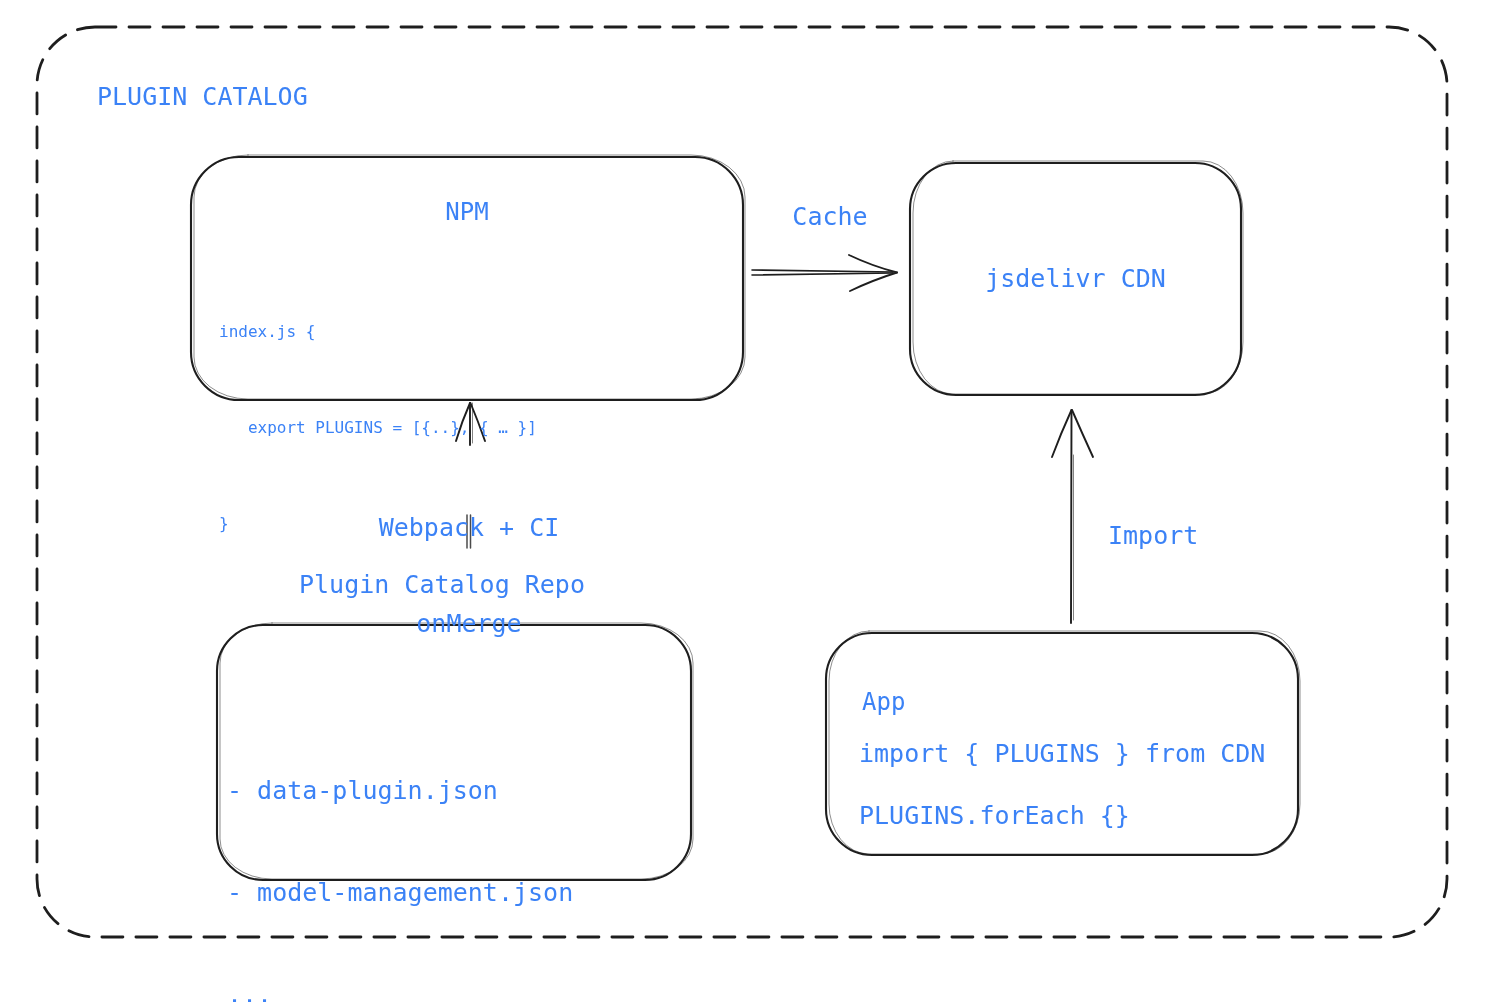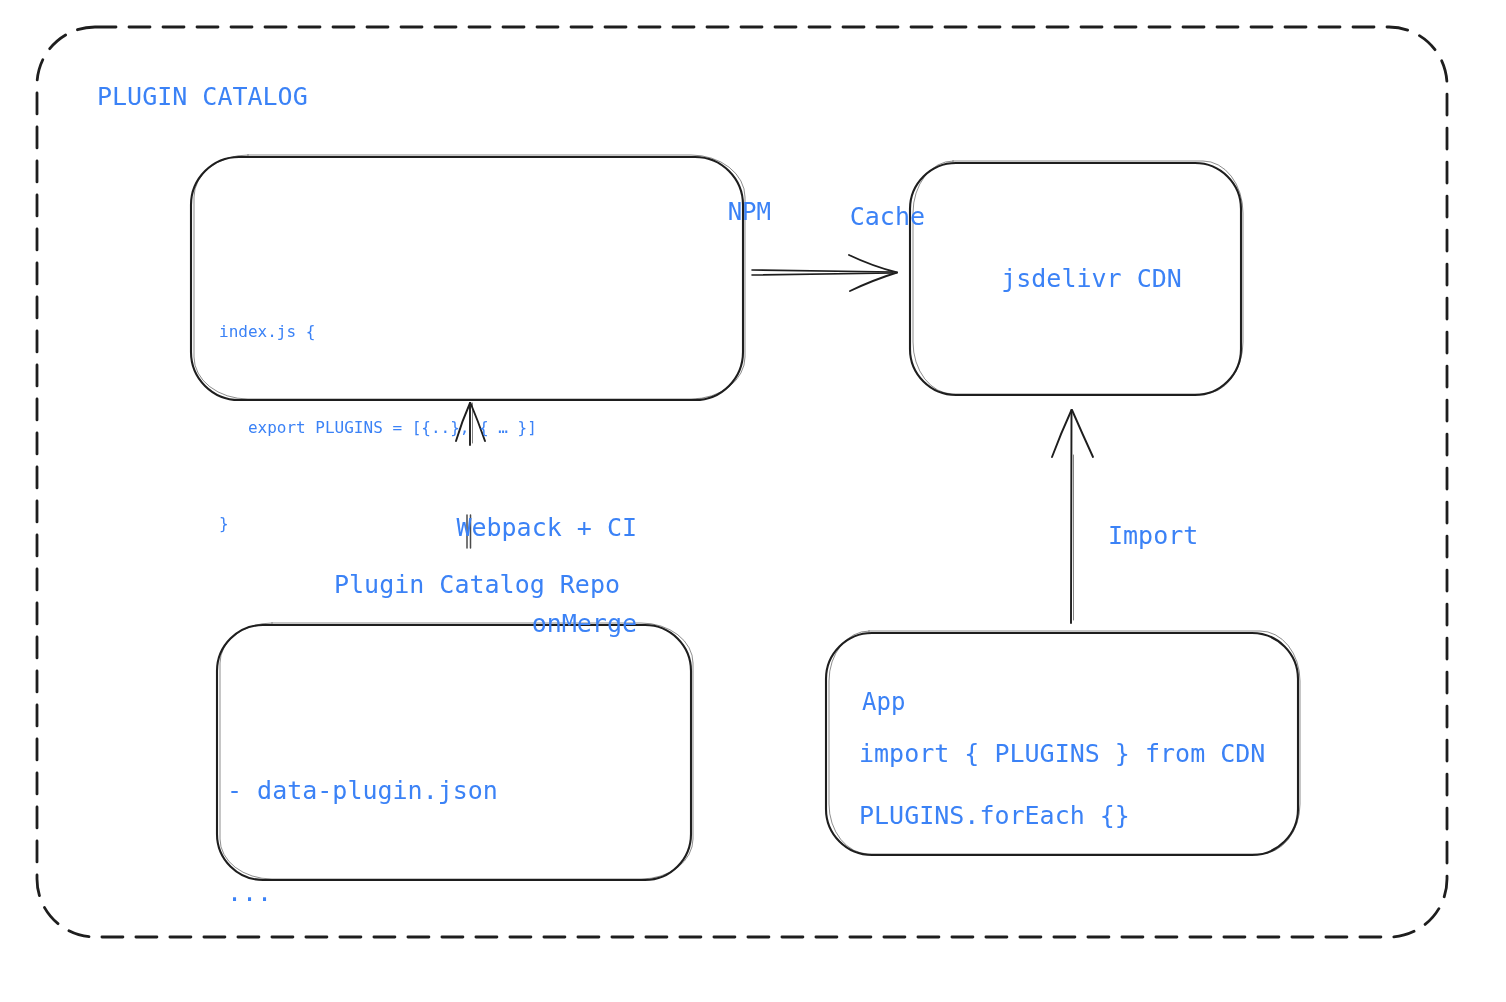--- a/index.html
+++ b/index.html
@@ -35,26 +35,25 @@
   svg.strokes .arrow { stroke-width: 1.9; }
   svg.strokes .thin { stroke-width: 1.5; stroke: #4a4a4a; }
   .t {
     position: absolute;
     color: #3b82f6;
     white-space: pre;
     font-family: "DejaVu Sans Mono", monospace;
     font-size: 25px;
     line-height: 32px;
   }
-  .center { text-align: right; margin-left: 28px; }
+  .center { text-align: center; }
   .flexmid {
     display: flex;
     align-items: center;
     justify-content: center;
-    padding-left: 16px;
   }
 </style>
 </head>
 <body>
 
 <div class="stage">
 
   <svg class="strokes" width="1506" height="1002" viewBox="0 0 1506 1002">
 
     <rect class="dash" x="37" y="27" width="1410" height="910" rx="58" ry="58"></rect>
@@ -117,20 +116,21 @@
   <div class="t flexmid" style="left:910px; top:163px; width:331px; height:232px;">jsdelivr CDN</div>
 
   <div class="t center" style="left:329px; top:448px; width:280px; font-size:25px; line-height:32px;">
     <div>Webpack + CI</div>
     <div>onMerge</div>
   </div>
 
   <div class="t center" style="left:292px; top:569px; width:300px;">Plugin Catalog Repo</div>
   <div class="t" style="left:227px; top:706px; line-height:34px;">
     <div>- data-plugin.json</div>
+    <div>- model-management.json</div>
     <div>...</div>
   </div>
 
   <div class="t" style="left:862px; top:686px; font-size:24px;">App</div>
   <div class="t" style="left:859px; top:738px;">import { PLUGINS } from CDN</div>
   <div class="t" style="left:859px; top:800px;">PLUGINS.forEach {}</div>
 
   <div class="t" style="left:1108px; top:520px;text-align:center;">Import</div>
 
 </div>

